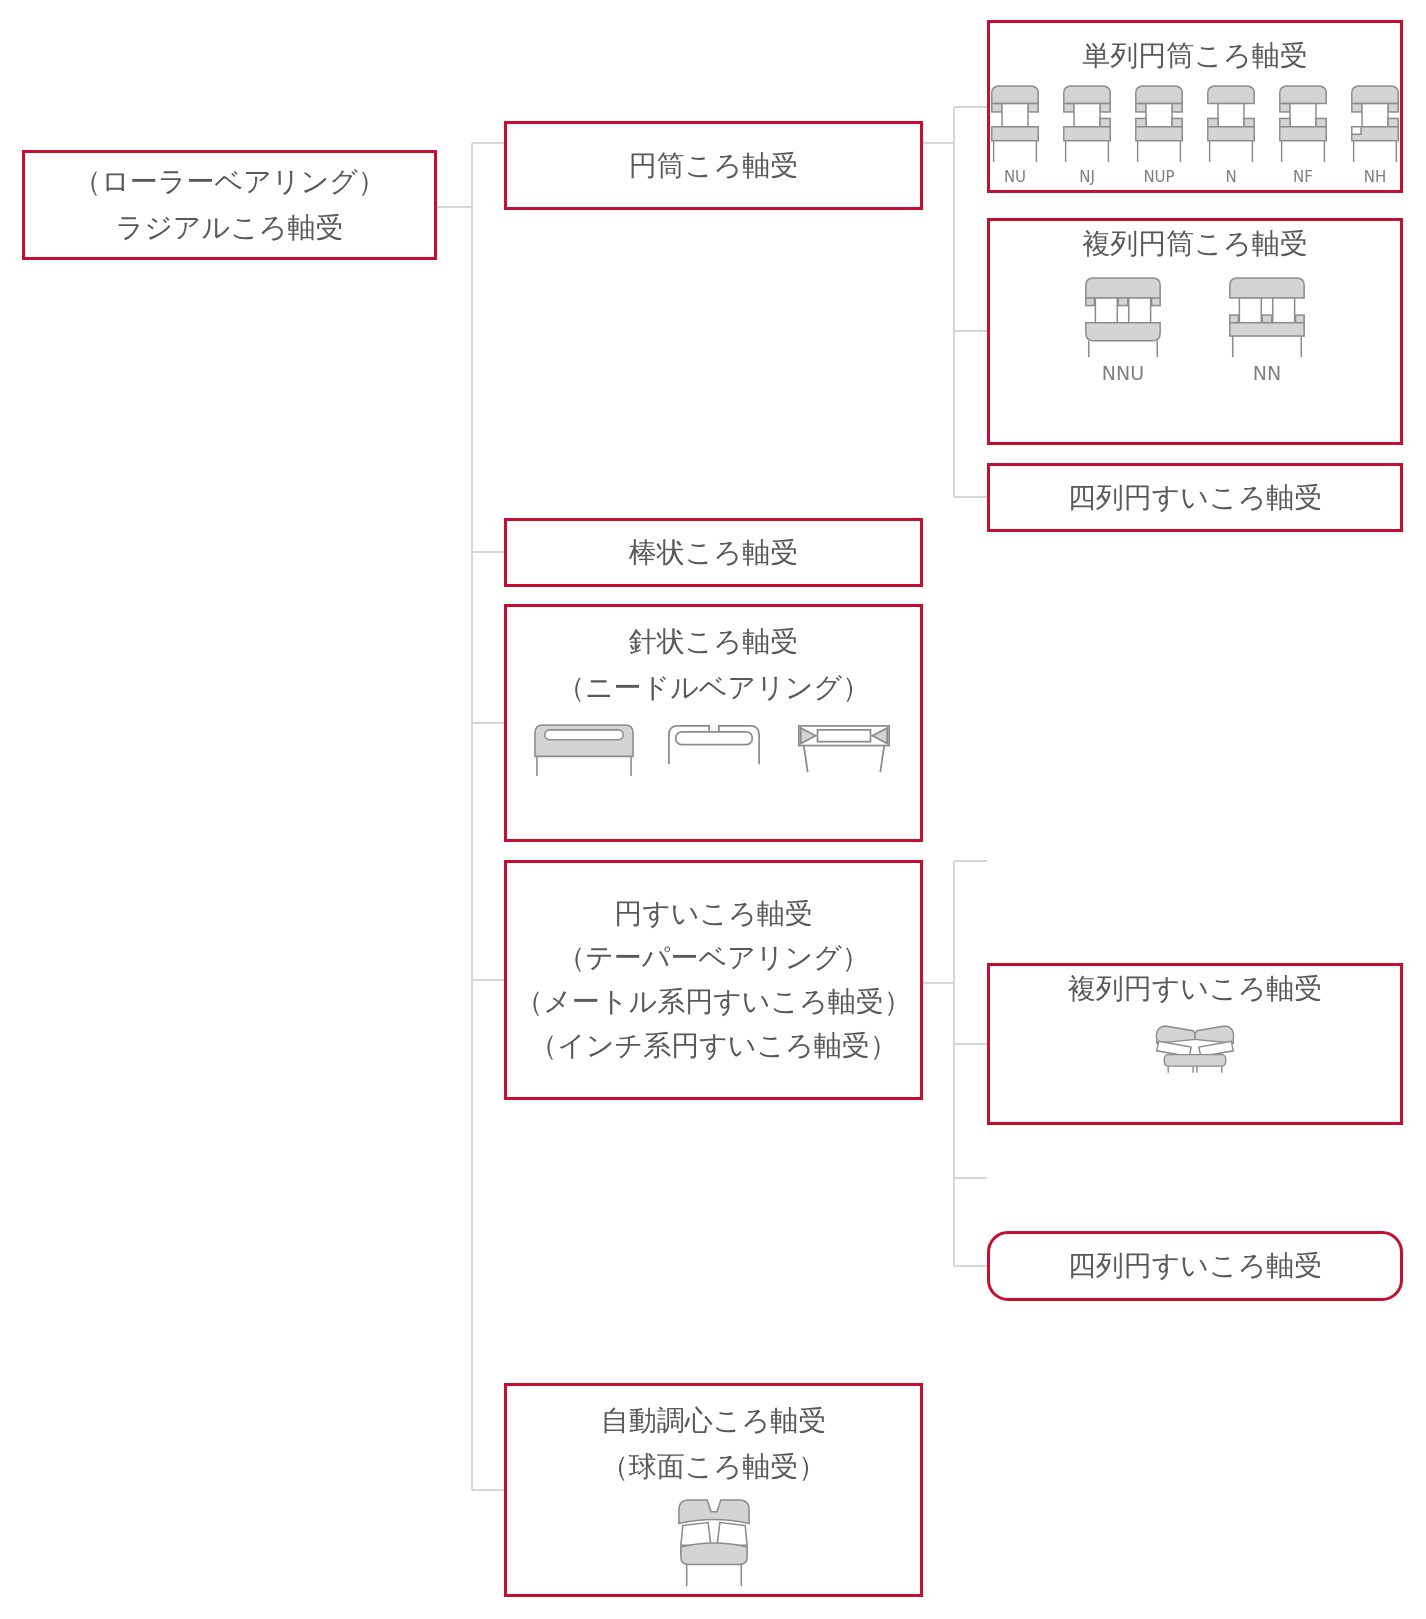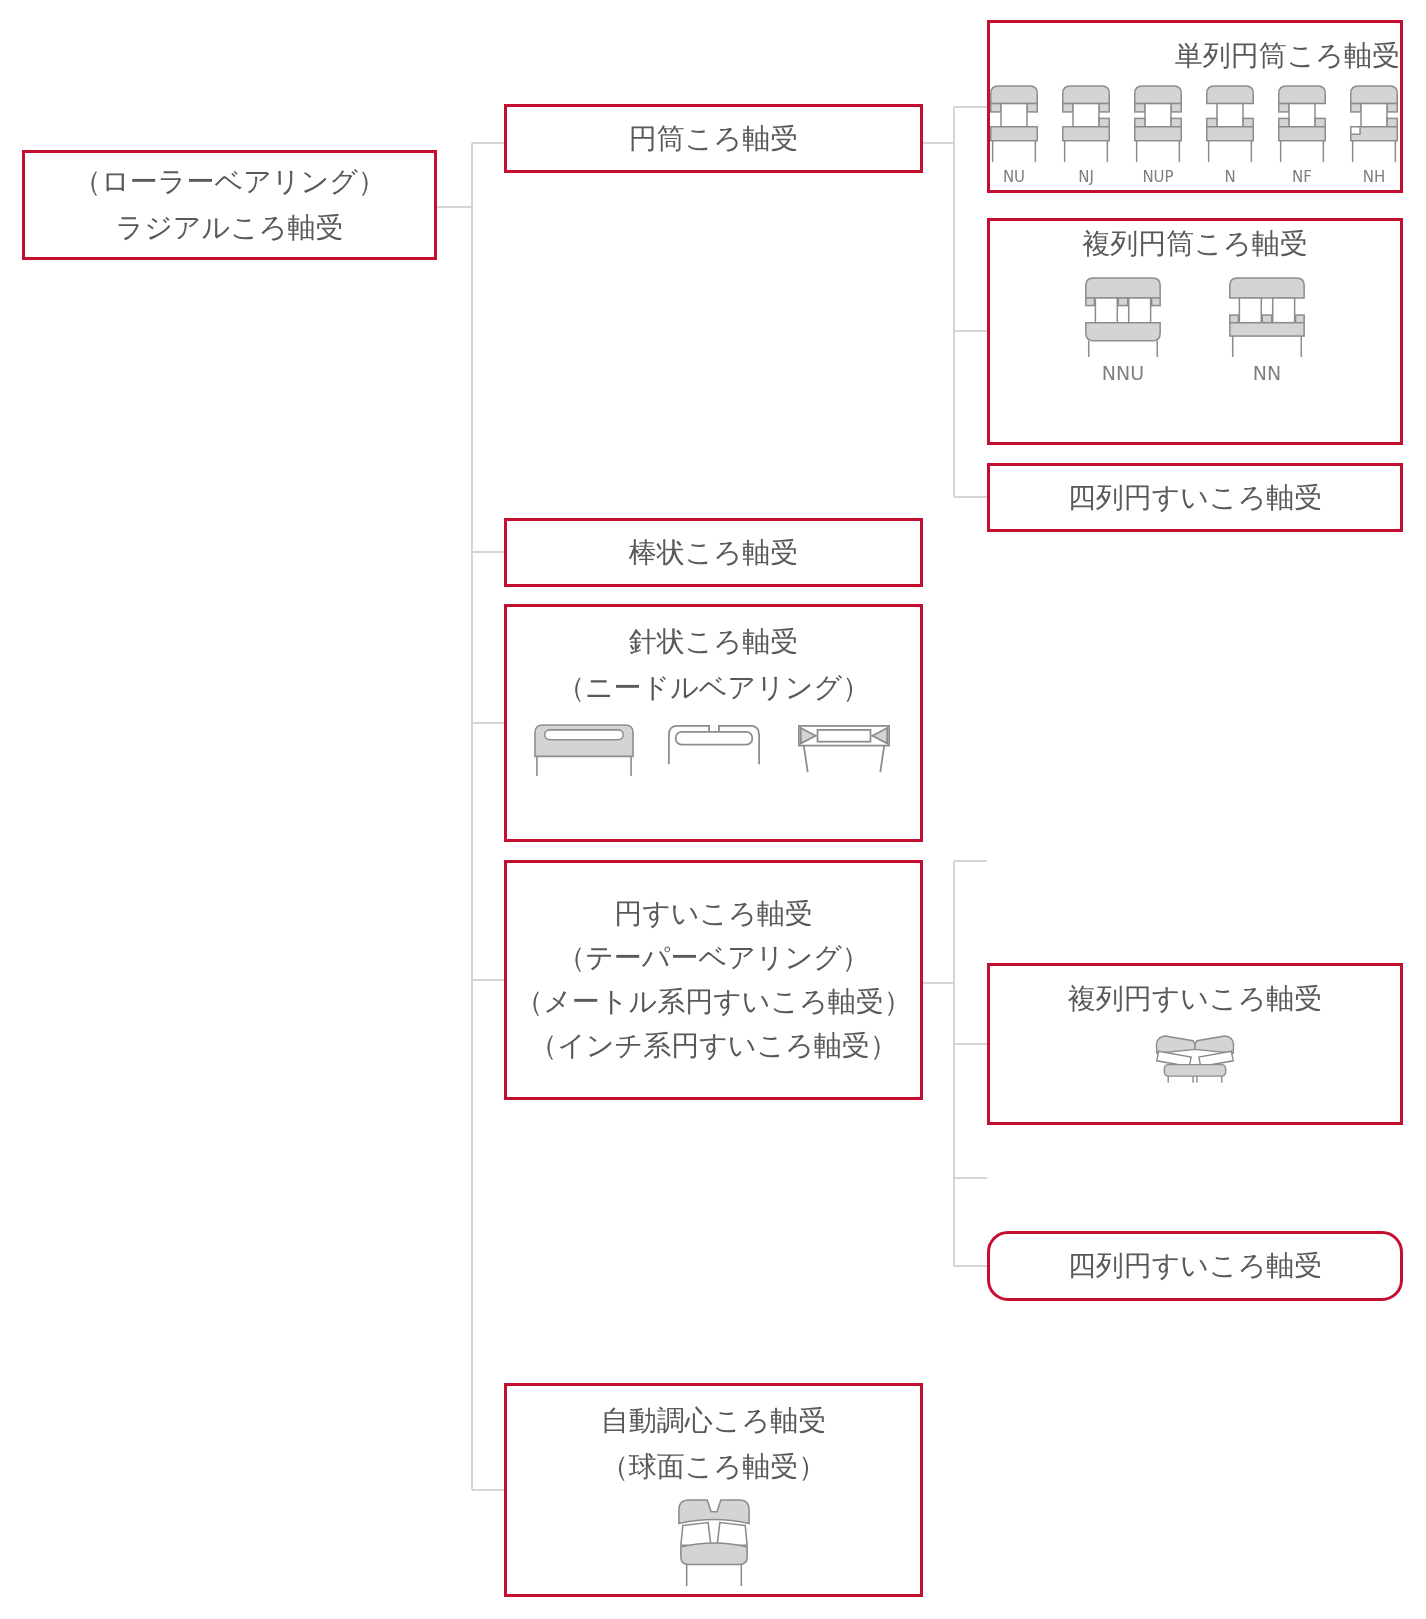--- a/index.html
+++ b/index.html
@@ -16,30 +16,30 @@
   }
   .node.top{justify-content:flex-start;}
   .title{white-space:nowrap;}
   .title.wrap{white-space:normal;padding:0 8px;}
   .icons-row{display:flex;align-items:flex-end;justify-content:center;}
   .variant{display:flex;flex-direction:column;align-items:center;}
   .variant .vlabel{font-size:15px;line-height:18px;color:#7F7F7F;margin-top:3px;}
   .variant .vlabel.big{font-size:19px;line-height:22px;}
   
   #box-root{left:22px;top:150px;width:415px;height:110px;}
-  #box-cyl{left:504px;top:104px;width:419px;height:69px;}
+  #box-cyl{left:504px;top:121px;width:419px;height:89px;}
   #box-rod{left:504px;top:518px;width:419px;height:69px;}
   #box-needle{left:504px;top:604px;width:419px;height:238px;padding-top:12px;}
   #box-taper{left:504px;top:860px;width:419px;height:240px;line-height:44px;}
   #box-selfalign{left:504px;top:1383px;width:419px;height:214px;padding-top:12px;}
-  #box-cylsingle{left:987px;top:20px;width:416px;height:173px;padding-top:10px;align-items:flex-end;}
+  #box-cylsingle{left:987px;top:20px;width:416px;height:173px;padding-top:10px;}
   #box-cyldouble{left:987px;top:218px;width:416px;height:227px;}
   #box-cylfour{left:987px;top:463px;width:416px;height:69px;}
   #box-tapersingle{left:987px;top:777px;width:416px;height:168px;padding-top:12px;}
-  #box-taperdouble{left:987px;top:963px;width:416px;height:162px;padding-top:10px;}
+  #box-taperdouble{left:987px;top:963px;width:416px;height:162px;}
   #box-tapercombined{left:987px;top:1143px;width:416px;height:70px;}
   #box-taperfour{left:987px;top:1231px;width:416px;height:70px;border-radius:21px;}
   #box-cylsingle .icons-row{gap:20px;margin-top:4px;}
   #box-cyldouble .icons-row{gap:64px;margin-top:8px;}
   #box-needle .icons-row{gap:26px;margin-top:10px;}
   #box-tapersingle .icons-row{margin-top:4px;}
   #box-taperdouble .icons-row{margin-top:8px;}
   #box-selfalign .icons-row{margin-top:6px;}
   .bicon{display:block;}
 </style>

